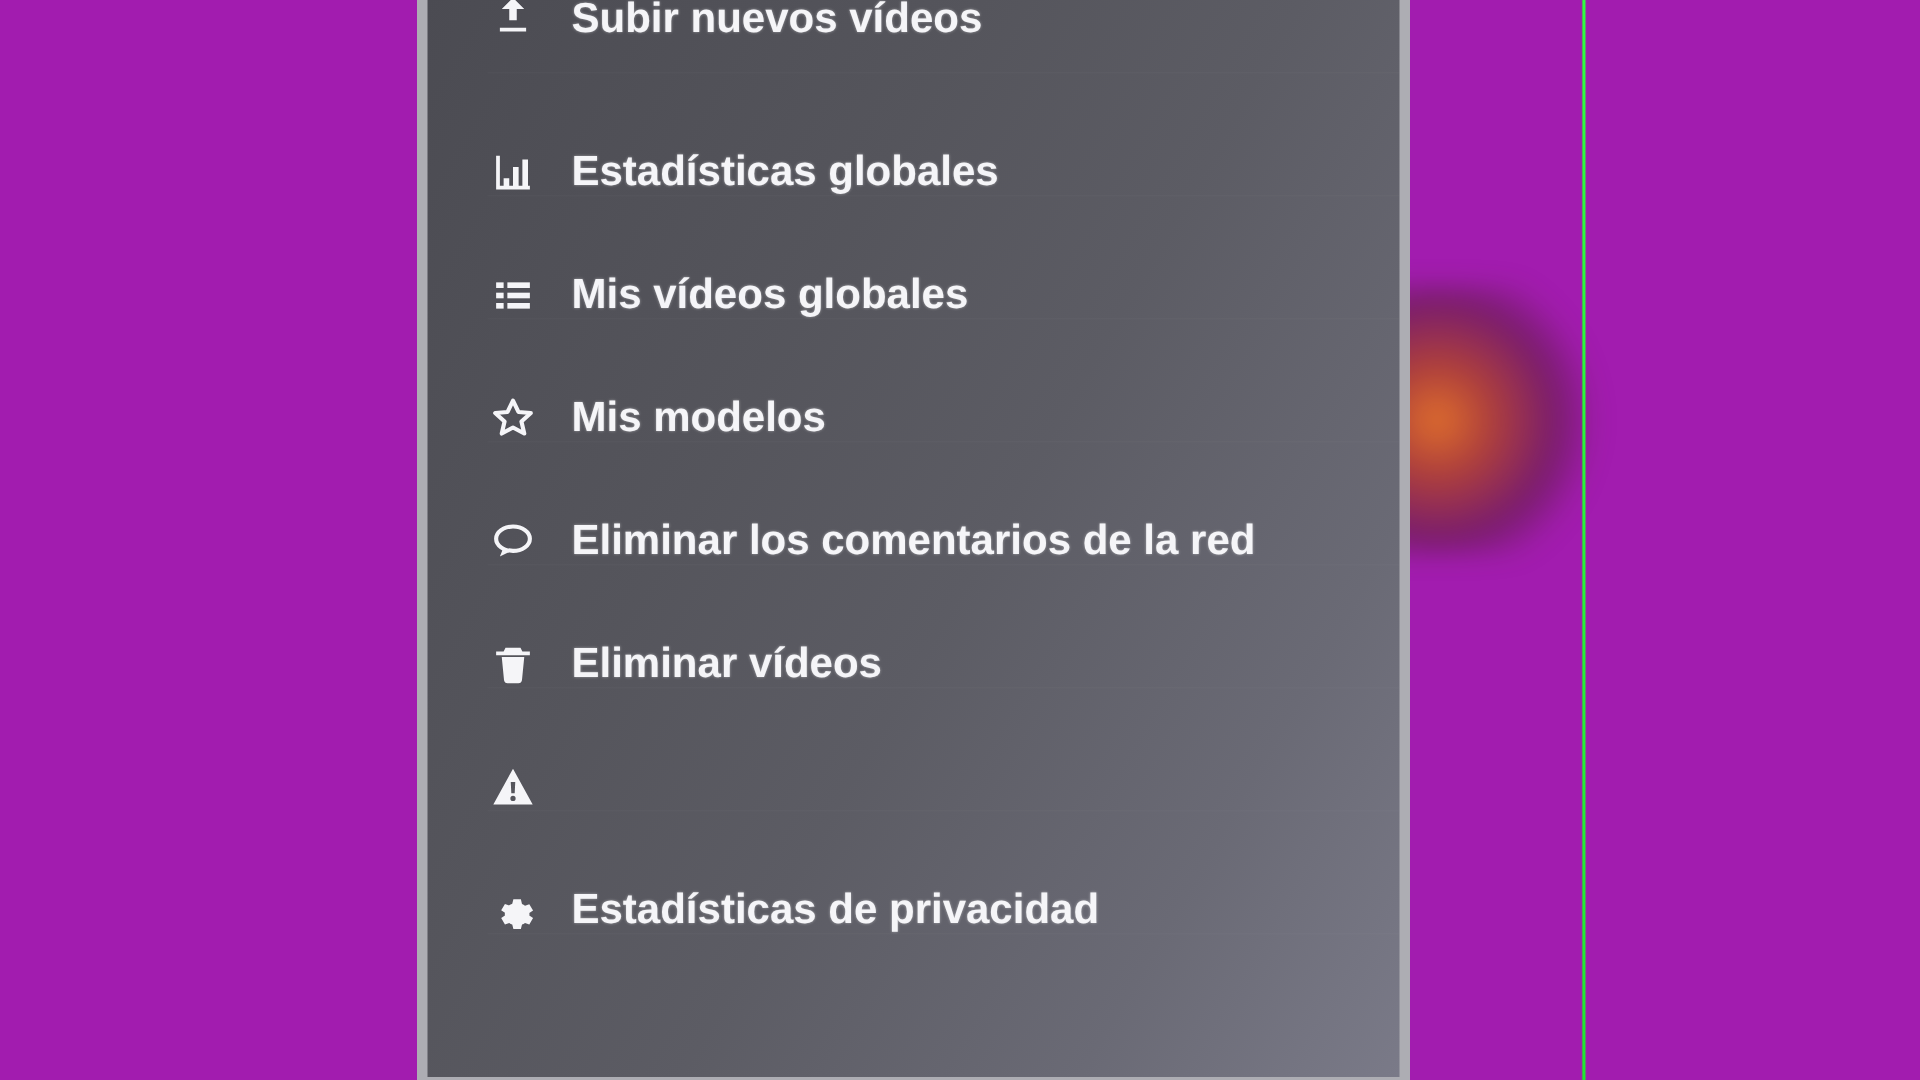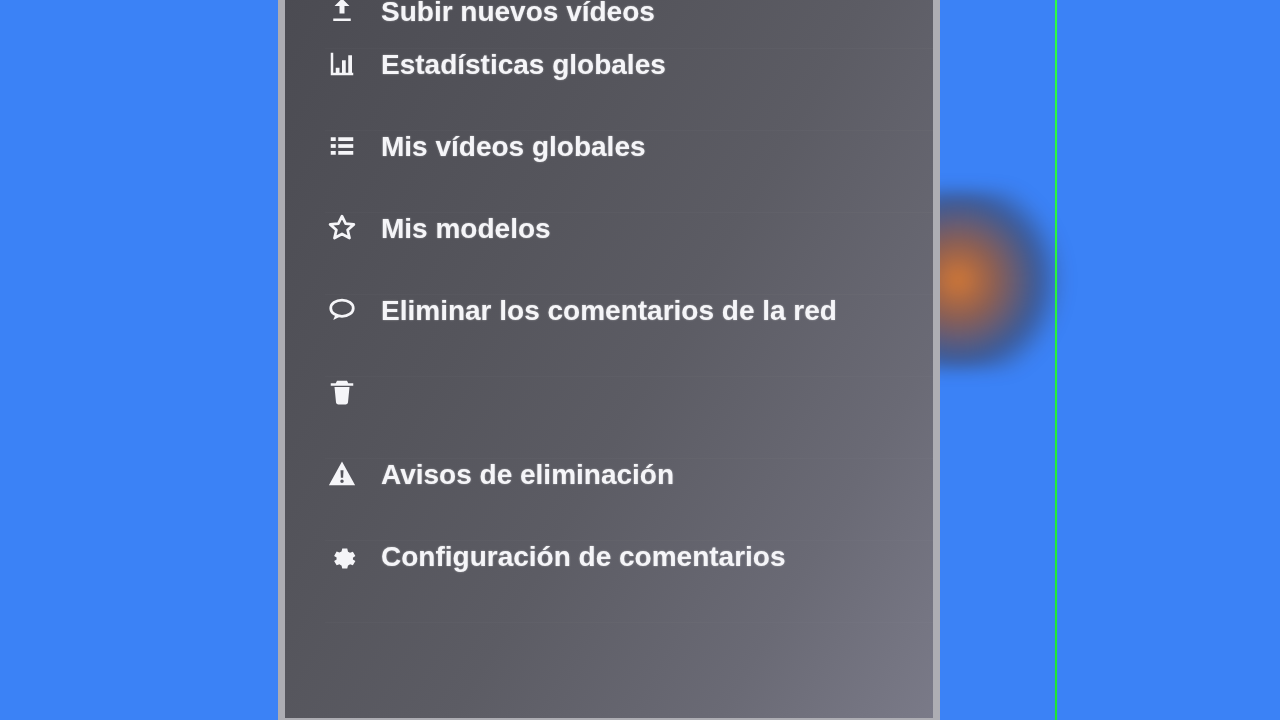--- a/index.html
+++ b/index.html
@@ -9,21 +9,21 @@
     height: 720px;
     background: #000;
     overflow: hidden;
     font-family: Arial, Helvetica, sans-serif;
   }
 
   .stage {
     position: relative;
     width: 1280px;
     height: 720px;
-    background: #3b82f6;
+    background: #a21caf;
   }
 
   
   .glow {
     position: absolute;
     left: 910px;
     top: 190px;
     width: 160px;
     height: 180px;
     background: radial-gradient(circle at 30% 50%, rgba(230,120,30,0.9) 0%, rgba(180,80,10,0.7) 25%, rgba(60,30,10,0.4) 55%, rgba(0,0,0,0) 75%);
@@ -65,21 +65,21 @@
   .menu {
     list-style: none;
     margin: 0;
     padding: 0;
     padding-left: 40px;
     padding-top: 0px;
   }
 
   .menu-item {
     display: flex;
-    align-items: flex-start;
+    align-items: flex-end;
     gap: 22px;
     height: 81px;
     color: #f5f5f8;
     font-size: 28px;
     font-weight: 700;
     text-shadow: 0 0 2px rgba(255,255,255,0.45);
     filter: blur(0.5px);
     border-bottom: 1px solid rgba(255,255,255,0.02);
   }
   .menu-item:first-child { height: 54px; align-items: flex-start; padding-top: 0;}
@@ -159,37 +159,37 @@
         </span>
         <span class="label">Eliminar los comentarios de la red</span>
       </li>
 
       <li class="menu-item">
         <span class="icon">
           <svg viewBox="0 0 24 24" fill="currentColor">
               <path d="M8 3h8l1 2h4v2H3V5h4l1-2zM6 8h12l-1.2 12.2c-.1 1-.9 1.8-1.9 1.8H9.1c-1 0-1.8-.8-1.9-1.8L6 8z"></path>
             </svg>
         </span>
+        <span class="label">Eliminar vídeos</span>
       </li>
 
       <li class="menu-item">
         <span class="icon">
           <svg viewBox="0 0 24 24" fill="currentColor">
               <path d="M12 2L1.5 21h21L12 2zm-1.2 7h2.4l-.3 6h-1.8l-.3-6zM12 19.2a1.4 1.4 0 110-2.8 1.4 1.4 0 010 2.8z"></path>
             </svg>
         </span>
-        <span class="label">Avisos de eliminación</span>
       </li>
 
       <li class="menu-item">
         <span class="icon">
           <svg viewBox="0 0 24 24" fill="currentColor">
               <path d="M12 8.5A3.5 3.5 0 1012 15.5 3.5 3.5 0 0012 8.5zM20.7 13.3l2-1.3-2-3.4-2.3.8a7.7 7.7 0 00-1.6-.9L16.2 6h-4l-.6 2.4c-.6.2-1.1.5-1.6.9l-2.3-.8-2 3.4 2 1.3c-.1.5-.1 1 0 1.5l-2 1.3 2 3.4 2.3-.8c.5.4 1 .7 1.6.9l.6 2.4h4l.6-2.4c.6-.2 1.1-.5 1.6-.9l2.3.8 2-3.4-2-1.3c.1-.5.1-1 0-1.5z"></path>
             </svg>
         </span>
-        <span class="label">Configuración de comentarios</span>
+        <span class="label">Estadísticas de privacidad</span>
       </li>
 
     </ul>
   </div>
 
   <div class="green-line"></div>
 </div>
 
 </body></html>

